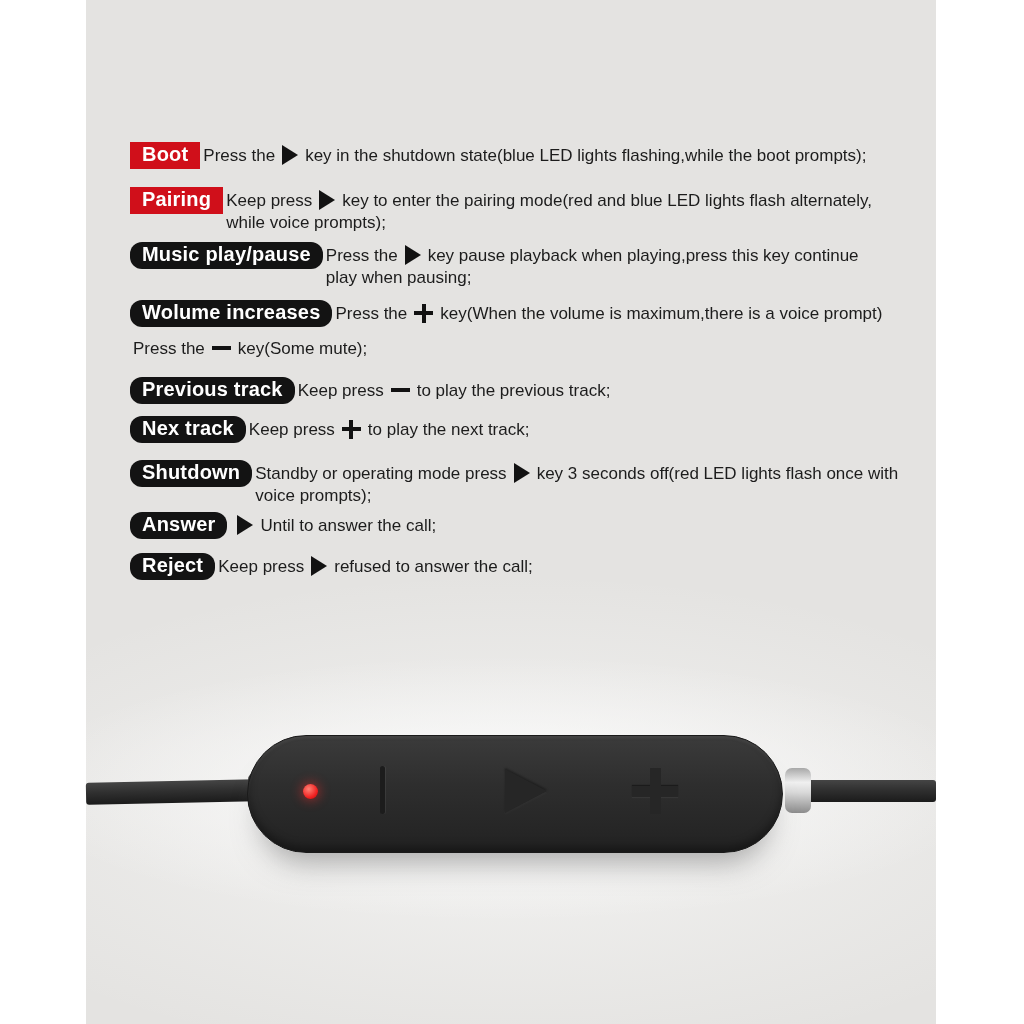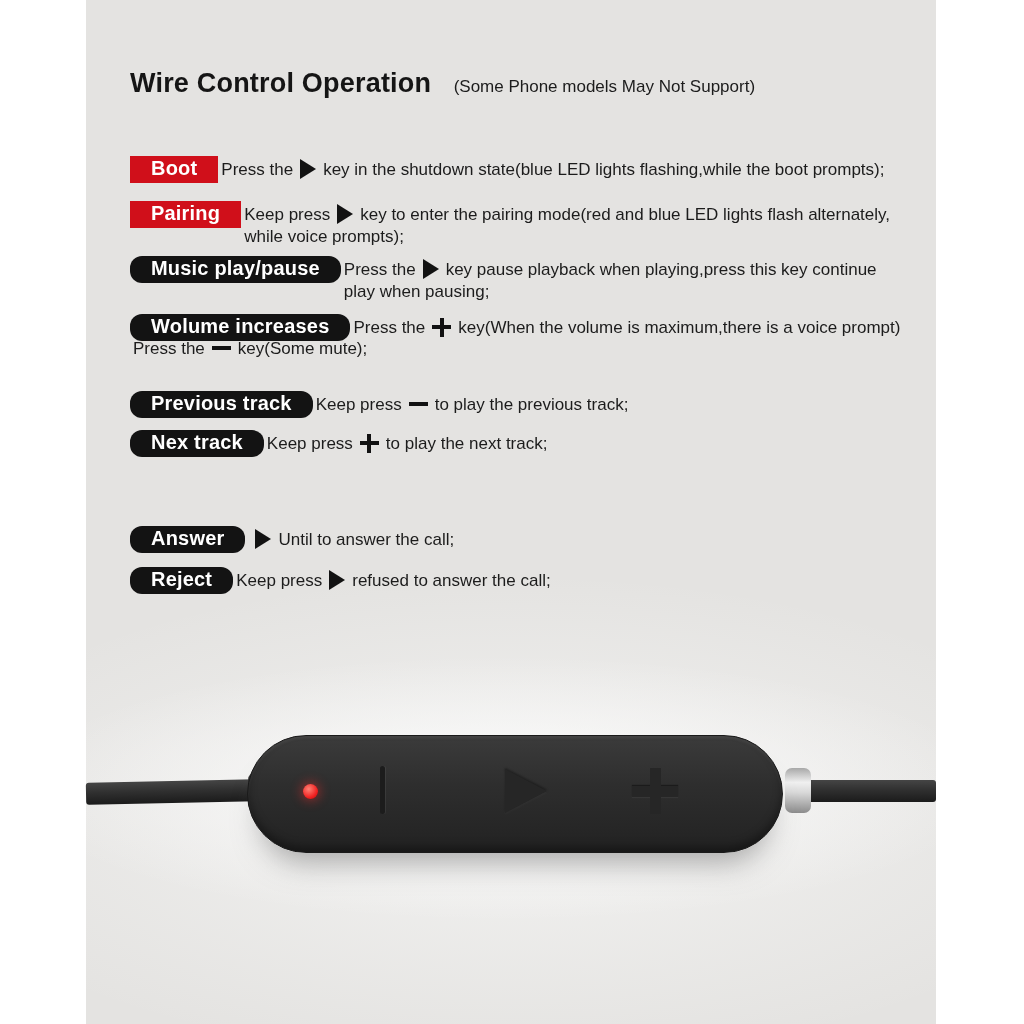--- a/index.html
+++ b/index.html
@@ -15,21 +15,21 @@
 
   
   .header { position:absolute; left:44px; top:68px; white-space:nowrap; }
   .title { font-size:27px; font-weight:700; color:#151515; letter-spacing:0.2px; display:inline; }
   .subtitle { font-size:17px; font-weight:400; color:#1c1c1c; margin-left:18px; display:inline; }
 
   
   .row { position:absolute; left:44px; display:flex; align-items:baseline; }
   .badge {
     flex:none; color:#ffffff; font-size:20px; font-weight:700;
-    padding:1px 21px 3px; letter-spacing:0.2px; white-space:nowrap;margin-top:14px;
+    padding:1px 12px 3px; letter-spacing:0.2px; white-space:nowrap;
   }
   .badge[data-color="red"]   { background:#d00f1a; }
   .badge[data-color="black"] { background:#131313;border-radius:12px; }
   .text { margin-left:3px; font-size:17px; line-height:22px; color:#1c1c1c; }
 
   .inline-icon { display:inline-block; vertical-align:middle; margin:-3px 7px 0 7px; }
   .inline-icon[data-icon="play"]{
     width:0; height:0;
     border-left:16px solid #121212;
     border-top:10px solid transparent;
@@ -91,24 +91,20 @@
   }
   .plus-btn { position:absolute; left:546px; top:768px; width:46px; height:46px; }
   .plus-btn::before{ content:""; position:absolute; left:0; top:17.5px; width:46px; height:11px; background:#262626; box-shadow:0 -1px 1px rgba(0,0,0,0.4), 0 1px 1px rgba(255,255,255,0.05); }
   .plus-btn::after { content:""; position:absolute; top:0; left:17.5px; width:11px; height:46px; background:#262626; }
 </style>
 </head>
 <body>
 
 <div class="content">
 
-  <div class="header">
-    <h1 class="title">Wire Control Operation</h1>
-    <span class="subtitle">(Some Phone models May Not Support)</span>
-  </div>
 
   <div class="row r0">
     <span class="badge" data-color="red">Boot</span>
     <div class="text" style="max-width:724px"><span>Press the</span><span class="inline-icon" data-icon="play"></span><span>key in the shutdown state(blue LED lights flashing,while the boot prompts);</span></div>
   </div>
 
   <div class="row r1">
     <span class="badge" data-color="red">Pairing</span>
     <div class="text" style="max-width:655px"><span>Keep press</span><span class="inline-icon" data-icon="play"></span><span>key to enter the pairing mode(red and blue LED lights flash alternately, while voice prompts);</span></div>
   </div>
@@ -130,20 +126,24 @@
   <div class="row r5">
     <span class="badge" data-color="black">Previous track</span>
     <div class="text" style="max-width:700px"><span>Keep press</span><span class="inline-icon" data-icon="minus"></span><span>to play the previous track;</span></div>
   </div>
 
   <div class="row r6">
     <span class="badge" data-color="black">Nex track</span>
     <div class="text" style="max-width:700px"><span>Keep press</span><span class="inline-icon" data-icon="plus"></span><span>to play the next track;</span></div>
   </div>
 
+  <div class="row r7">
+    <span class="badge" data-color="black">Shutdown</span>
+    <div class="text" style="max-width:662px"><span>Standby or operating mode press</span><span class="inline-icon" data-icon="play"></span><span>key 3 seconds off(red LED lights flash once with voice prompts);</span></div>
+  </div>
 
   <div class="row r8">
     <span class="badge" data-color="black">Answer</span>
     <div class="text" style="max-width:700px"><span></span><span class="inline-icon" data-icon="play"></span><span>Until to answer the call;</span></div>
   </div>
 
   <div class="row r9">
     <span class="badge" data-color="black">Reject</span>
     <div class="text" style="max-width:700px"><span>Keep press</span><span class="inline-icon" data-icon="play"></span><span>refused to answer the call;</span></div>
   </div>

